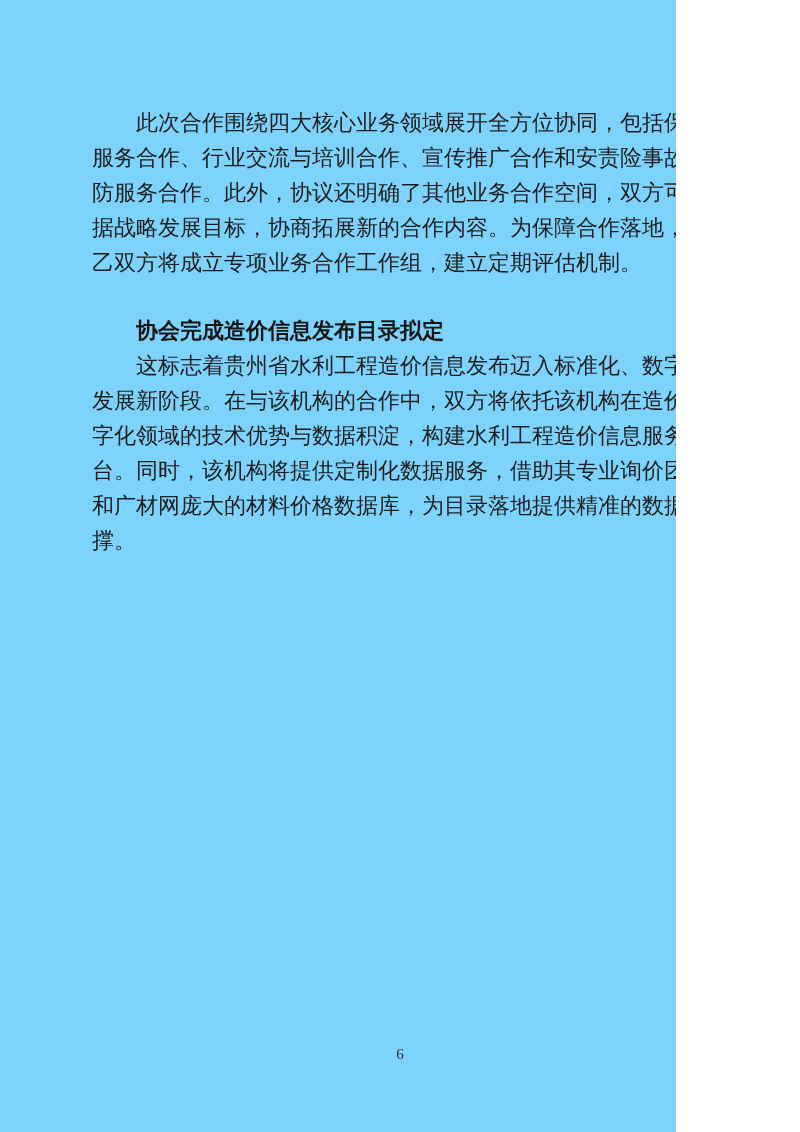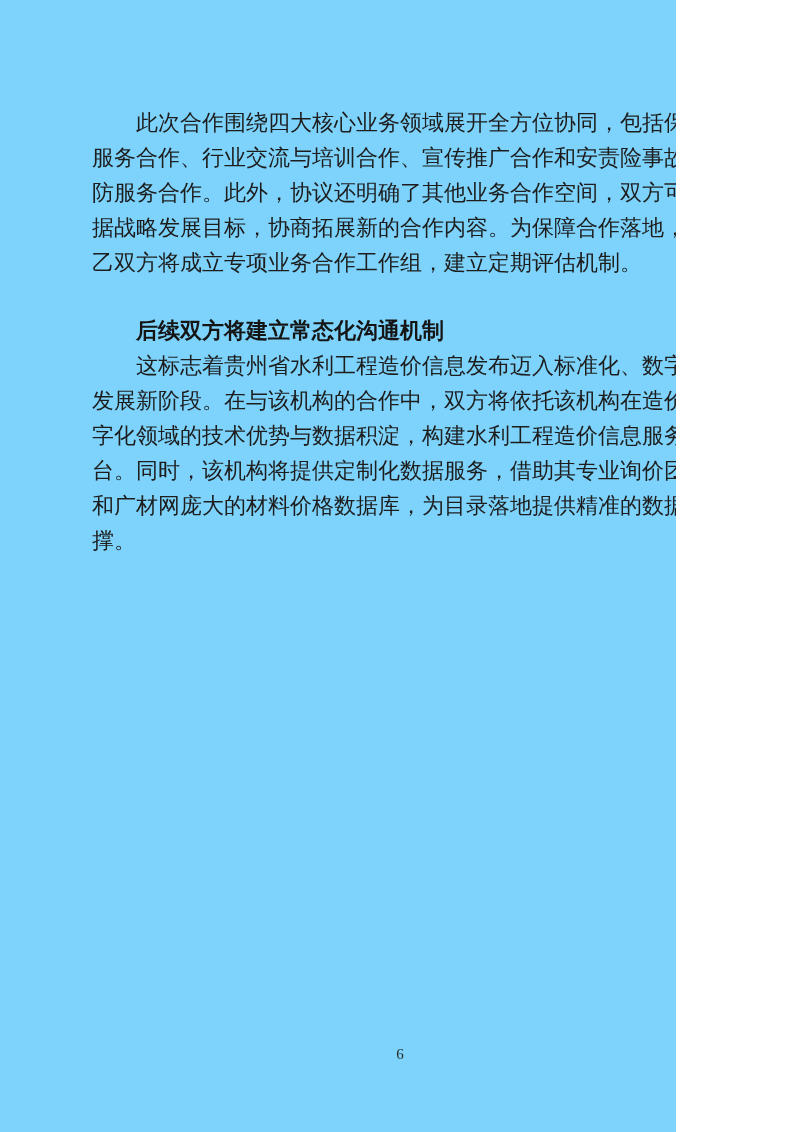--- a/index.html
+++ b/index.html
@@ -51,17 +51,17 @@
     line-height: 20px;
     color: #2a2a2a;
   }
 </style>
 </head>
 <body>
 
 <div class="page">
   <div class="content">
     <p>此次合作围绕四大核心业务领域展开全方位协同，包括保险服务合作、行业交流与培训合作、宣传推广合作和安责险事故预防服务合作。此外，协议还明确了其他业务合作空间，双方可根据战略发展目标，协商拓展新的合作内容。为保障合作落地，甲乙双方将成立专项业务合作工作组，建立定期评估机制。</p>
-    <h2 class="section-heading">后续双方将建立常态化沟通机制</h2>
+    <h2 class="section-heading">协会完成造价信息发布目录拟定</h2>
     <p>这标志着贵州省水利工程造价信息发布迈入标准化、数字化发展新阶段。在与该机构的合作中，双方将依托该机构在造价数字化领域的技术优势与数据积淀，构建水利工程造价信息服务平台。同时，该机构将提供定制化数据服务，借助其专业询价团队和广材网庞大的材料价格数据库，为目录落地提供精准的数据支撑。</p>
   </div>
   <div class="page-number">6</div>
 </div>
 
 </body></html>

